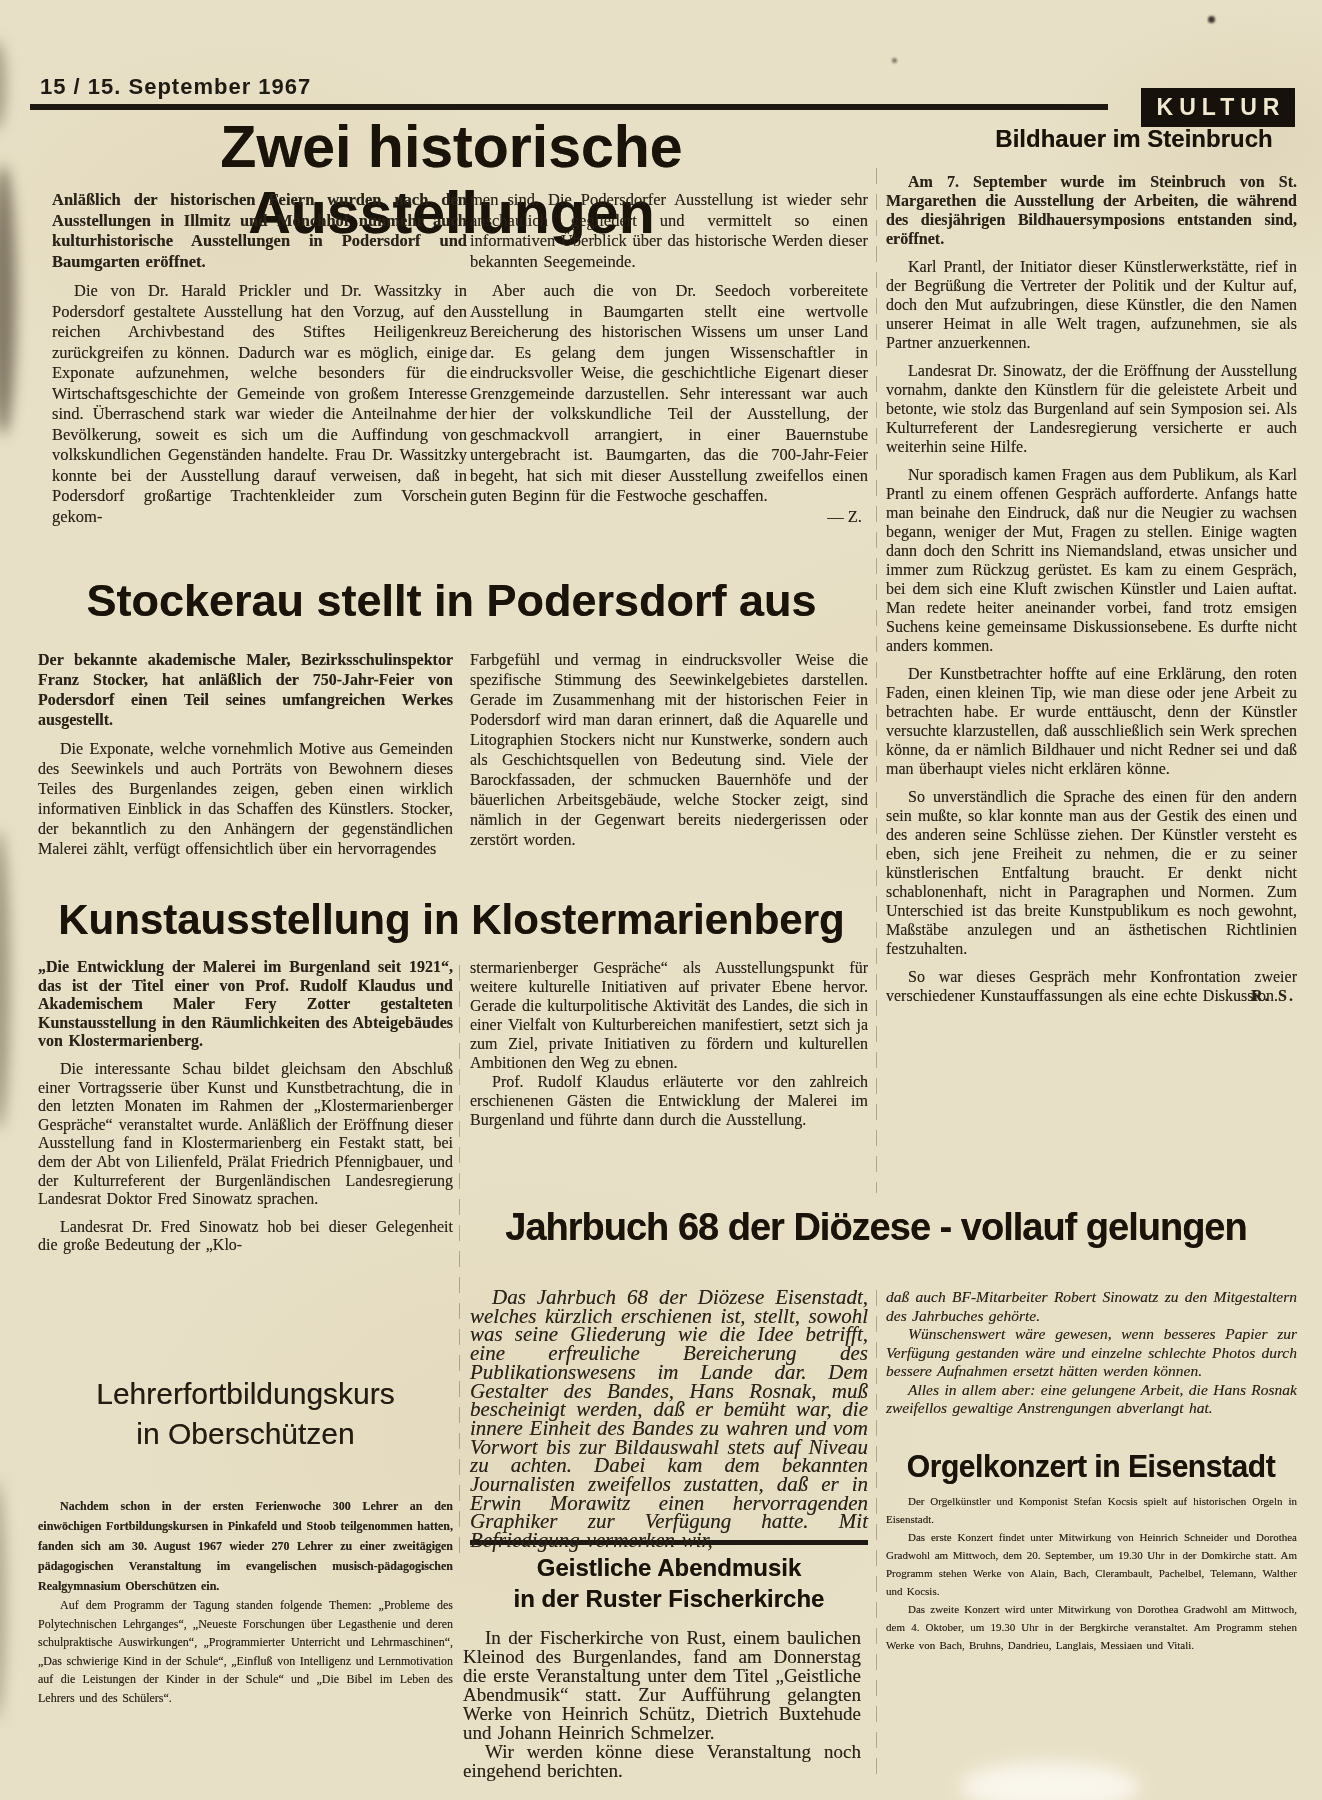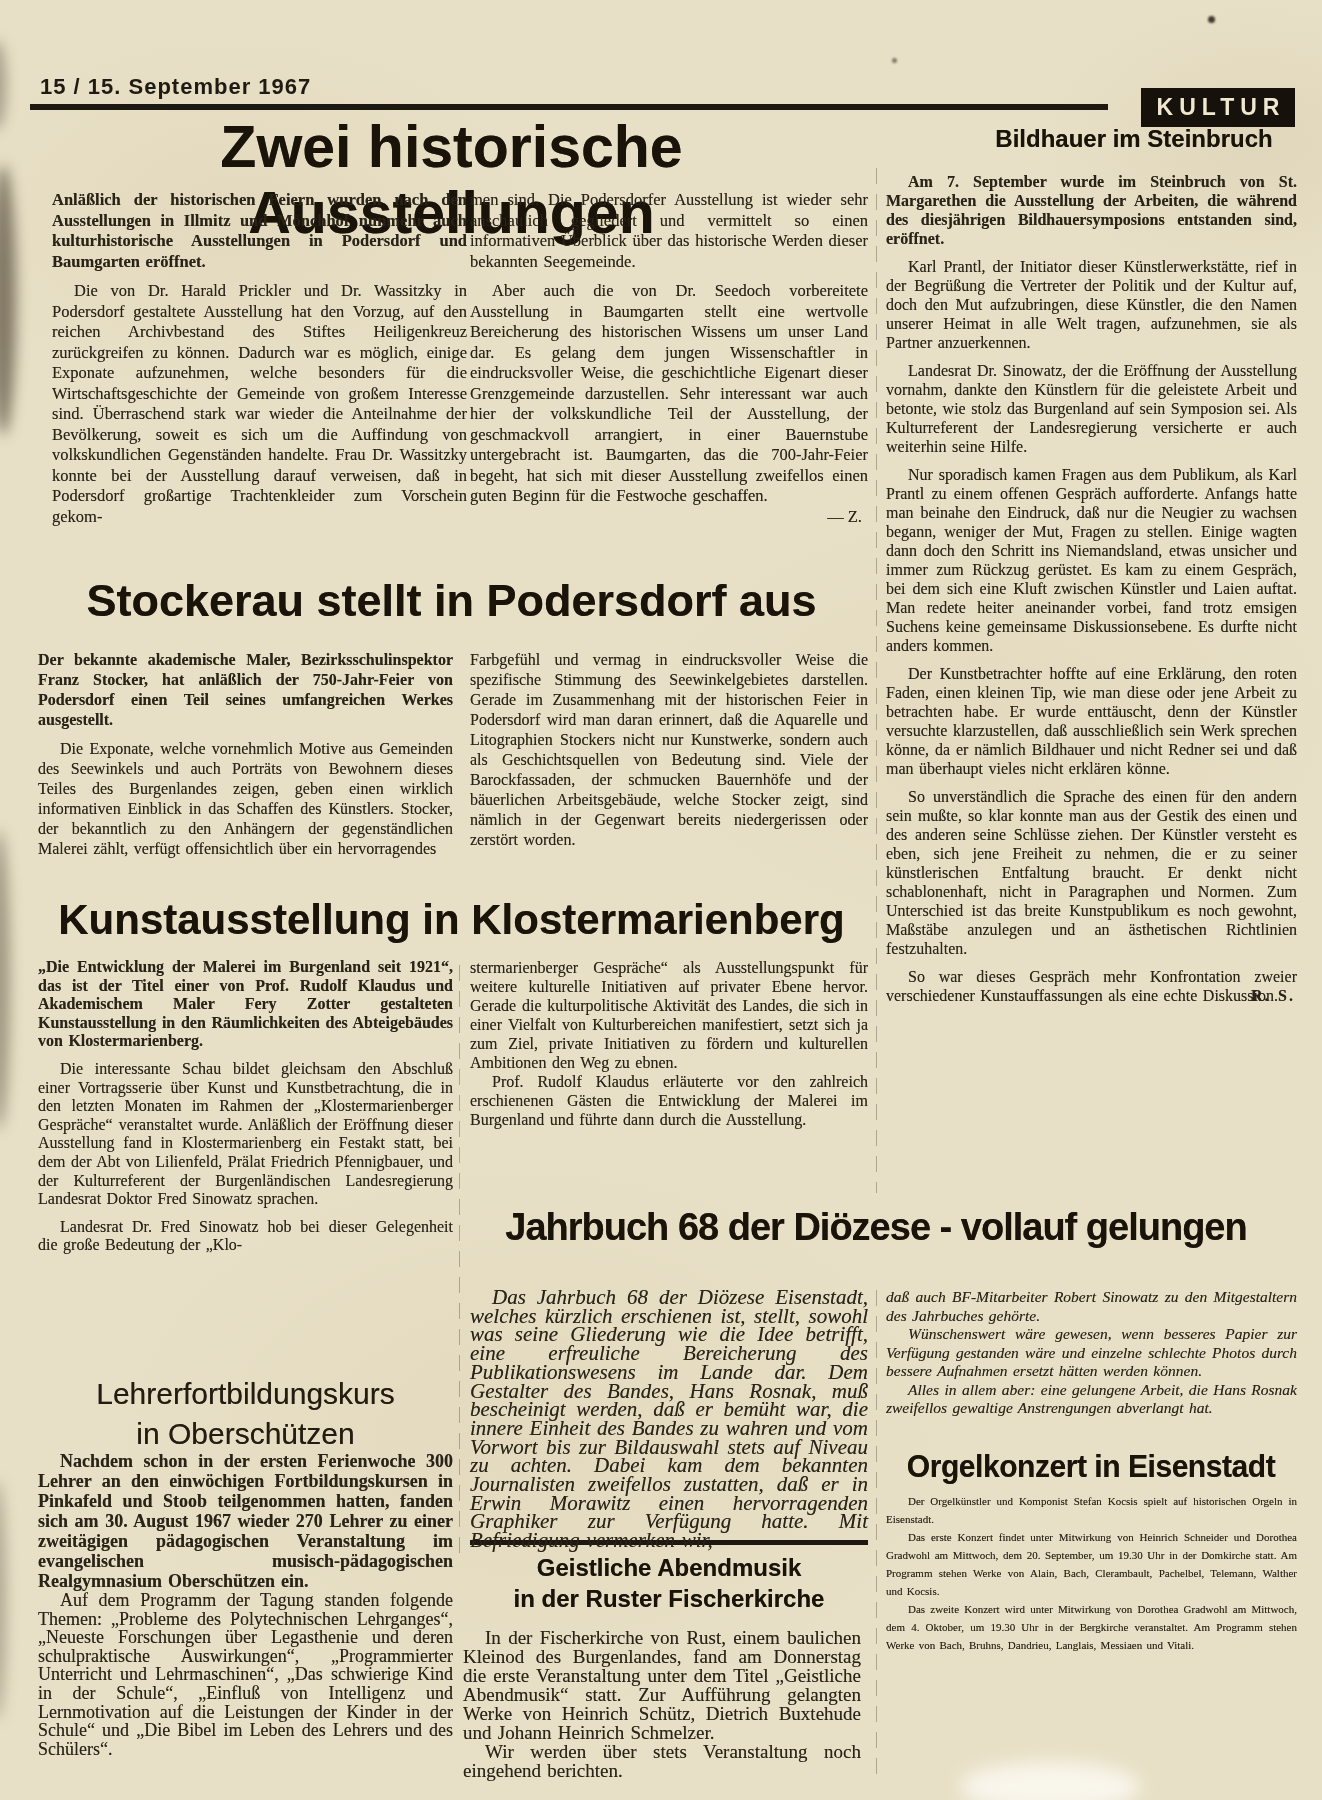--- a/index.html
+++ b/index.html
@@ -69,21 +69,21 @@
   #a1c1{left:38px;top:190px;width:415px;font-size:16.5px;line-height:20.5px;margin-left:14px;}
   #a1c2{left:470px;top:190px;width:398px;font-size:16.5px;line-height:20.5px;}
   #a3{left:886px;top:172px;width:411px;font-size:16px;line-height:19px;}
   #a2c1{left:38px;top:650px;width:415px;font-size:16px;line-height:20px;font-family:Liberation Serif, serif;}
   #a2c2{left:470px;top:650px;width:398px;font-size:16px;line-height:20px;}
   #a4c1{left:38px;top:958px;width:415px;font-size:16px;line-height:18.6px;}
   #a4c2{left:470px;top:958px;width:398px;font-size:16px;line-height:19px;}
   #a5c2{left:470px;top:1288px;width:398px;font-size:21px;line-height:18.7px;font-style:italic;}
   #a5c3{left:886px;top:1288px;width:411px;font-size:15.5px;line-height:18.5px;font-style:italic;}
   #a6{left:886px;top:1492px;width:411px;font-size:11px;line-height:18px;}
-  #a7{left:38px;top:1451px;width:415px;font-size:18px;line-height:20px;}
+  #a7{left:38px;top:1496px;width:415px;font-size:12px;line-height:20px;}
   #a7 .p2{line-height:18.6px;}
   #a8{left:463px;top:1628px;width:398px;font-size:19px;line-height:19px;}
   .abend-rule{position:absolute;left:470px;top:1540px;width:398px;height:5px;background:#1d1812;}
 </style>
 </head>
 <body>
 
 <div id="page">
 
   <div class="smudge" id="sm1"></div>
@@ -174,16 +174,16 @@
     <p class="ind">Das zweite Konzert wird unter Mitwirkung von Dorothea Gradwohl am Mittwoch, dem 4. Oktober, um 19.30 Uhr in der Bergkirche veranstaltet. Am Programm stehen Werke von Bach, Bruhns, Dandrieu, Langlais, Messiaen und Vitali.</p>
   </div>
 
   <div class="col" id="a7">
     <p class="lead ind">Nachdem schon in der ersten Ferienwoche 300 Lehrer an den einwöchigen Fortbildungskursen in Pinkafeld und Stoob teilgenommen hatten, fanden sich am 30. August 1967 wieder 270 Lehrer zu einer zweitägigen pädagogischen Veranstaltung im evangelischen musisch-pädagogischen Realgymnasium Oberschützen ein.</p>
     <p class="ind p2">Auf dem Programm der Tagung standen folgende Themen: „Probleme des Polytechnischen Lehrganges“, „Neueste Forschungen über Legasthenie und deren schulpraktische Auswirkungen“, „Programmierter Unterricht und Lehrmaschinen“, „Das schwierige Kind in der Schule“, „Einfluß von Intelligenz und Lernmotivation auf die Leistungen der Kinder in der Schule“ und „Die Bibel im Leben des Lehrers und des Schülers“.</p>
   </div>
 
   <div class="col" id="a8">
     <p class="ind">In der Fischerkirche von Rust, einem baulichen Kleinod des Burgenlandes, fand am Donnerstag die erste Veranstaltung unter dem Titel „Geistliche Abendmusik“ statt. Zur Aufführung gelangten Werke von Heinrich Schütz, Dietrich Buxtehude und Johann Heinrich Schmelzer.</p>
-    <p class="ind">Wir werden über stets Veranstaltung noch eingehend berichten.</p>
+    <p class="ind">Wir werden könne diese Veranstaltung noch eingehend berichten.</p>
   </div>
 
 </div>
 
 </body></html>

